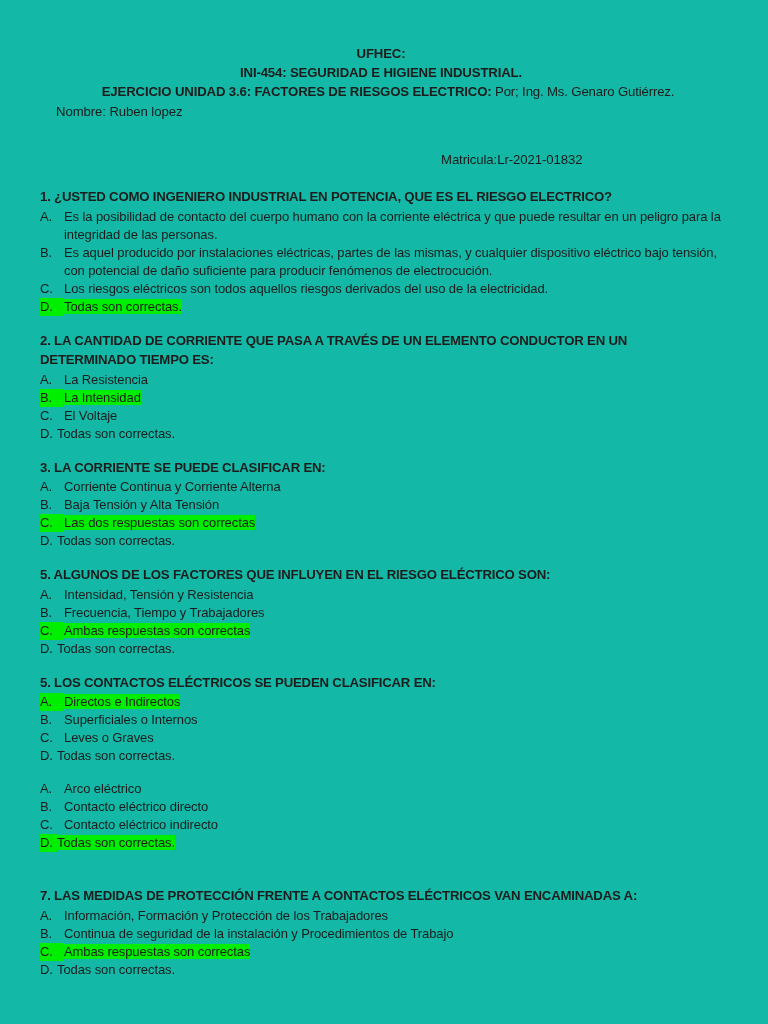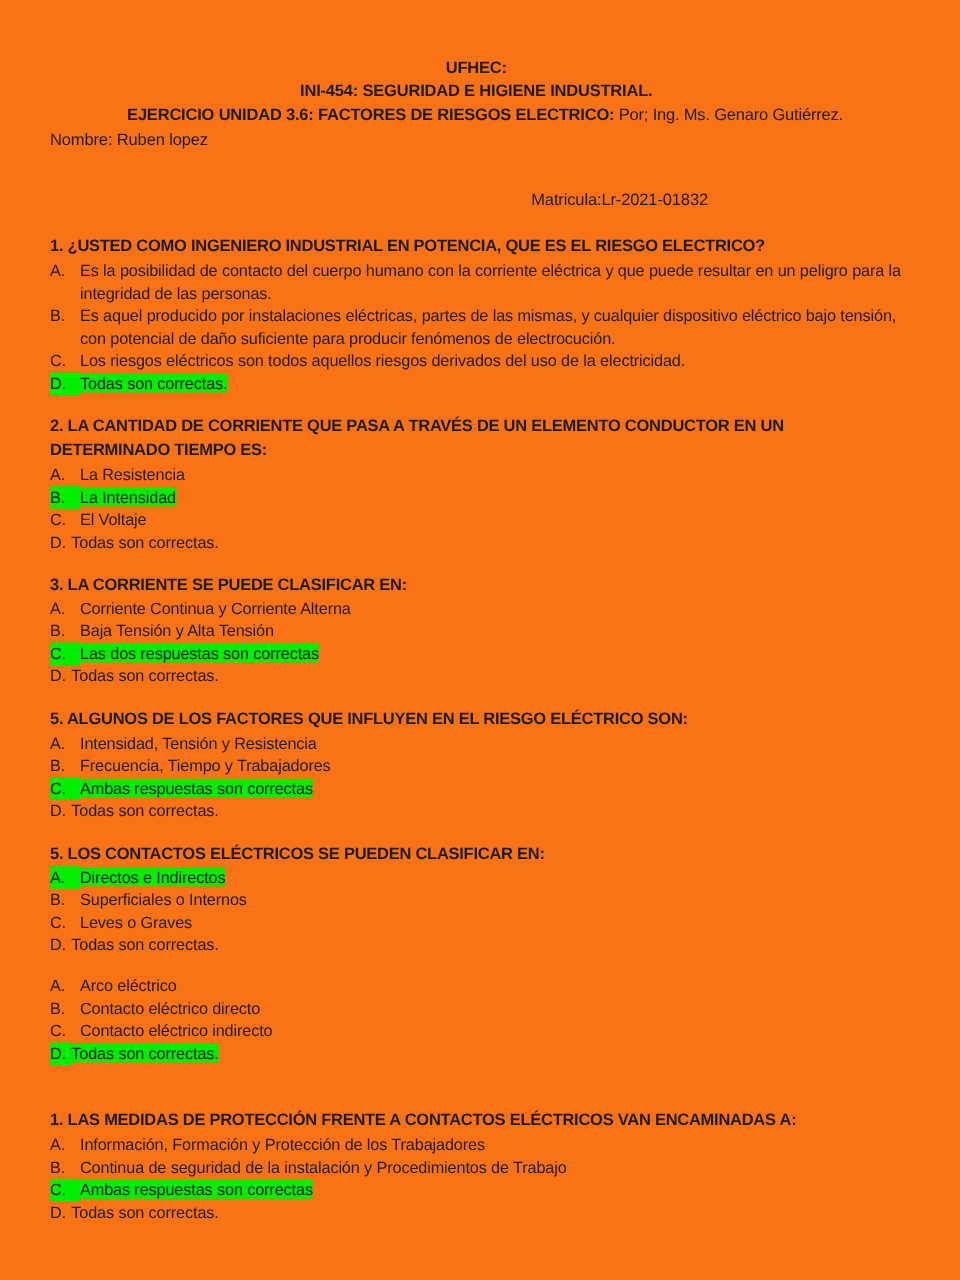--- a/index.html
+++ b/index.html
@@ -11,21 +11,21 @@
     width: 768px;
     height: 1024px;
     font-family: "Liberation Sans", sans-serif;
     color: #1c1c1c;
     -webkit-font-smoothing: antialiased;
   }
   .page {
     position: relative;
     width: 768px;
     height: 1024px;
-    background: #f97316;
+    background: #14b8a6;
     box-sizing: border-box;
     padding: 44px 46px 0 40px;
   }
 
   
   .doc-header { margin: 0 0 2px 0; }
   .hdr-line {
     font-size: 13.2px;
     line-height: 19px;
     font-weight: bold;
@@ -36,21 +36,21 @@
   .hdr-normal { font-weight: normal; }
 
   .id-row {
     display: flex;
     font-size: 13.2px;
     line-height: 20px;
     font-weight: normal;
     letter-spacing: -0.1px;
     margin-top: 1px;
   }
-  .id-name { width: 385px; flex: 0 0 385px; }
+  .id-name { width: 385px; flex: 0 0 385px; margin-left: 16px; }
   .id-matricula { flex: 1 1 auto; margin-top: 48px; }
 
   
   .questions { margin-top: 17px; }
 
   .qblock { margin-bottom: 15px; }
   .qblock.extra-gap { margin-bottom: 34px; }
 
   .q-title {
     font-size: 13.2px;
@@ -213,21 +213,21 @@
         <div class="opt">
           <span class="opt-letter">C.</span>
           <span class="opt-text">Contacto eléctrico indirecto</span>
         </div>
         <div class="opt hl">
           <span class="opt-letter tight">D.</span>
           <span class="opt-text"><span class="hl-wrap">Todas son correctas.</span></span>
         </div>
       </div>
       <div class="qblock">
-        <div class="q-title">1. LAS MEDIDAS DE PROTECCIÓN FRENTE A CONTACTOS ELÉCTRICOS VAN ENCAMINADAS A:</div>
+        <div class="q-title">7. LAS MEDIDAS DE PROTECCIÓN FRENTE A CONTACTOS ELÉCTRICOS VAN ENCAMINADAS A:</div>
         <div class="opt">
           <span class="opt-letter">A.</span>
           <span class="opt-text">Información, Formación y Protección de los Trabajadores</span>
         </div>
         <div class="opt">
           <span class="opt-letter">B.</span>
           <span class="opt-text">Continua de seguridad de la instalación y Procedimientos de Trabajo</span>
         </div>
         <div class="opt hl">
           <span class="opt-letter">C.</span>

